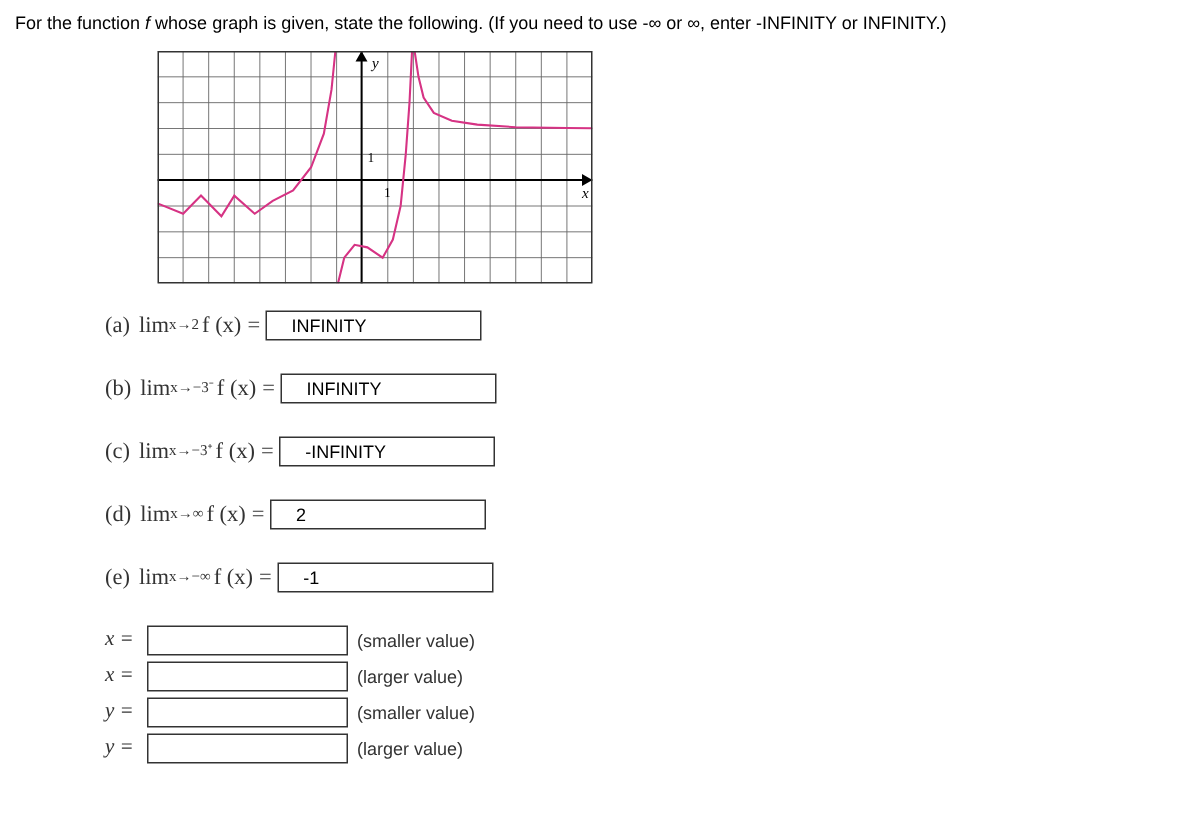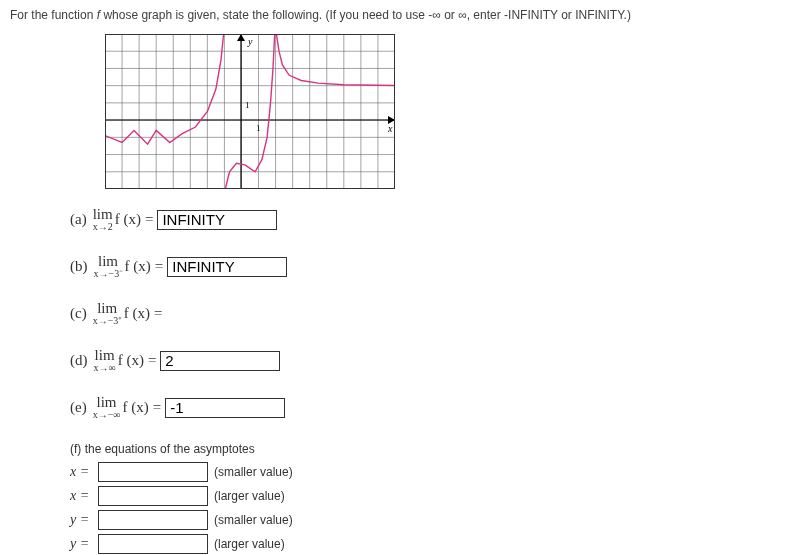--- a/index.html
+++ b/index.html
@@ -5,21 +5,21 @@
   body {
     font-family: Verdana, Arial, sans-serif;
     font-size: 12px;
     color: #333;
     margin: 0;
     padding: 8px 10px;
     background: #fff;
   }
   .intro {
     font-size: 12px;
-    color: #404040;
+    color: #000000;
     margin-bottom: 12px;
   }
   .intro .fn-name { font-style: italic; }
   .graph-wrap {
     margin-left: 95px;
     margin-bottom: 18px;
   }
   svg.graph {
     display: block;
   }
@@ -32,22 +32,22 @@
     align-items: center;
   }
   .row .label-math {
     font-family: 'Times New Roman', serif;
     font-size: 15px;
   }
   input.answer {
     width: 110px;
     height: 18px;
     border: 1px solid #333;
-    font-size: 15px;
-    padding: 0 4px;
+    font-size: 12px;
+    padding: 0 16px;
     font-family: Arial, sans-serif;
   }
   input.answer.short {
     width: 100px;
   }
   .asymptotes {
     margin-left: 60px;
   }
   .asym-title {
     font-size: 12px;
@@ -66,21 +66,21 @@
     min-width: 28px;
   }
   .asym-row .note {
     font-family: Verdana, Arial, sans-serif;
     font-size: 12px;
     color: #333;
     margin-left: 6px;
   }
   .lim-block {
     display: inline-flex;
-    flex-direction: column;
+    flex-direction: row;
     align-items: center;
     line-height: 1;
     margin-right: 2px;
   }
   .lim-block .lim-top {
     font-family: 'Times New Roman', serif;
     font-size: 15px;
   }
   .lim-block .lim-bot {
     font-family: 'Times New Roman', serif;
@@ -182,20 +182,21 @@
   </div>
 
   <div class="row">
     <span class="label-math" style="margin-right:6px;">(c)</span>
     <span class="lim-block">
       <span class="lim-top">lim</span>
       <span class="lim-bot">x→−3⁺</span>
     </span>
     <span class="fx">f (x)</span>
     <span class="eq">=</span>
+    <input class="answer" value="-INFINITY" style="">
   </div>
 
   <div class="row">
     <span class="label-math" style="margin-right:6px;">(d)</span>
     <span class="lim-block">
       <span class="lim-top">lim</span>
       <span class="lim-bot">x→∞</span>
     </span>
     <span class="fx">f (x)</span>
     <span class="eq">=</span>
@@ -209,21 +210,20 @@
       <span class="lim-bot">x→−∞</span>
     </span>
     <span class="fx">f (x)</span>
     <span class="eq">=</span>
     <input class="answer" value="-1" style="">
   </div>
 
 </div>
 
 <div class="asymptotes">
-  <div class="asym-title">(f) the equations of the asymptotes</div>
 
   <div class="asym-row">
     <span class="var">x =</span>
     <input class="answer short" value="" style="">
     <span class="note">(smaller value)</span>
   </div>
   <div class="asym-row">
     <span class="var">x =</span>
     <input class="answer short" value="" style="">
     <span class="note">(larger value)</span>

